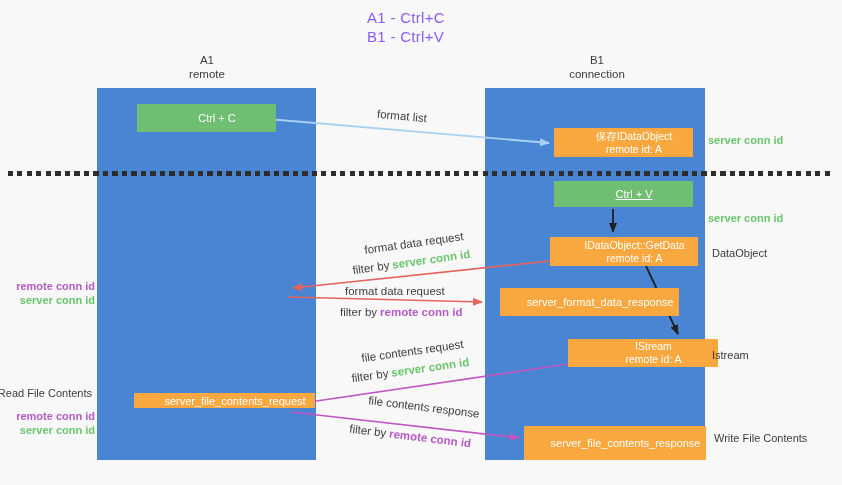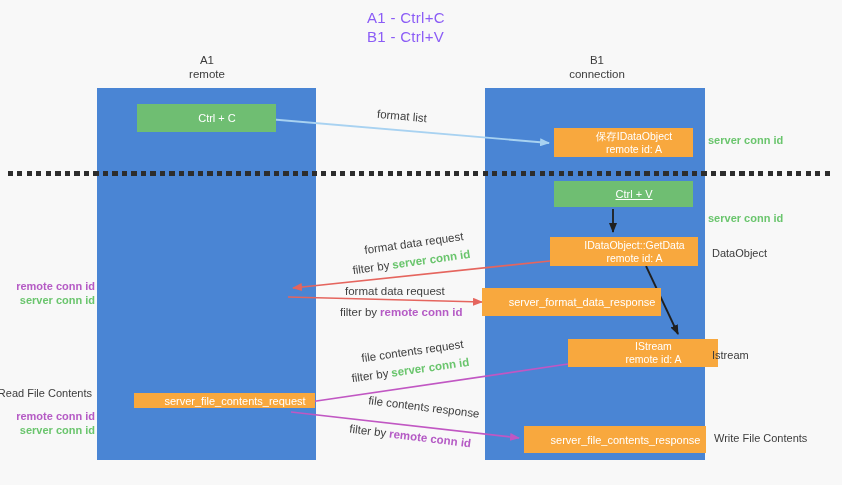--- a/index.html
+++ b/index.html
@@ -91,34 +91,34 @@
   <div class="node green" style="left:554px;top:181px;width:118px;height:26px;text-decoration:underline;">
     <div>Ctrl + V</div>
   </div>
 
   <div class="node orange" style="left:550px;top:237px;width:127px;height:29px;">
     <div class="l2">IDataObject::GetData</div>
     <div class="l2">remote id: A</div>
   </div>
 
 
-  <div class="node orange" style="left:482px;top:288px;width:158px;height:28px;">
+  <div class="node orange" style="left:500px;top:288px;width:158px;height:28px;">
     <div>server_format_data_response</div>
   </div>
 
   <div class="node orange" style="left:568px;top:339px;width:129px;height:28px;">
     <div class="l2">IStream</div>
     <div class="l2">remote id: A</div>
   </div>
 
   <div class="node orange" style="left:134px;top:393px;width:160px;height:15px;">
     <div>server_file_contents_request</div>
   </div>
 
-  <div class="node orange" style="left:524px;top:426px;width:161px;height:27px;">
+  <div class="node orange" style="left:524px;top:426px;width:161px;height:34px;">
     <div>server_file_contents_response</div>
   </div>
 
   <div class="slabel bold-green" style="left:708px;top:133px;">server conn id</div>
   <div class="slabel bold-green" style="left:708px;top:211px;">server conn id</div>
   <div class="slabel" style="left:712px;top:246px;">DataObject</div>
   <div class="slabel" style="left:712px;top:348px;">Istream</div>
   <div class="slabel" style="left:714px;top:431px;">Write File Contents</div>
 
   <div class="slabel right-align" style="right:747px;top:279px;">

